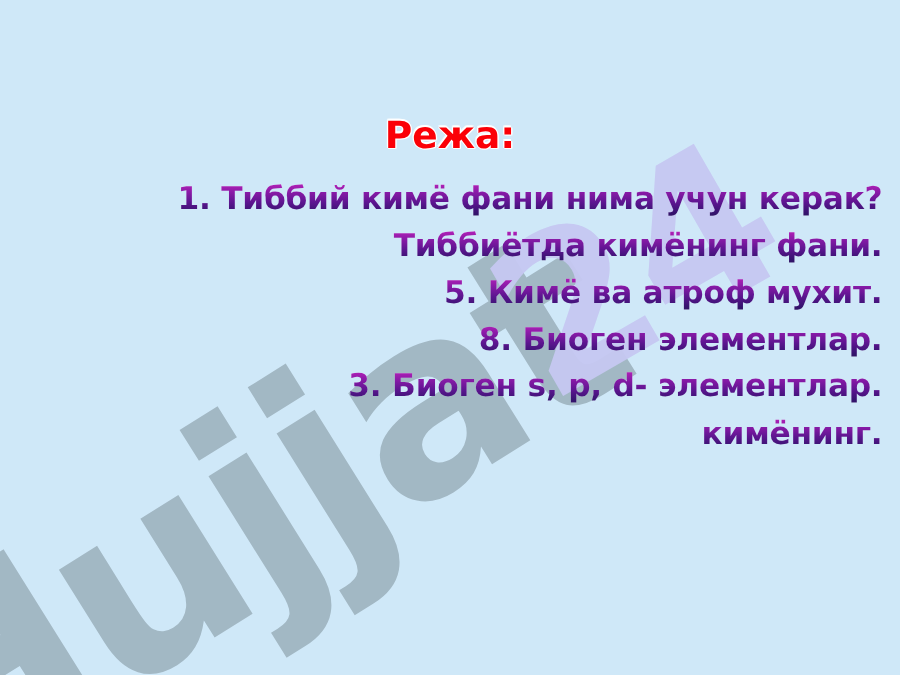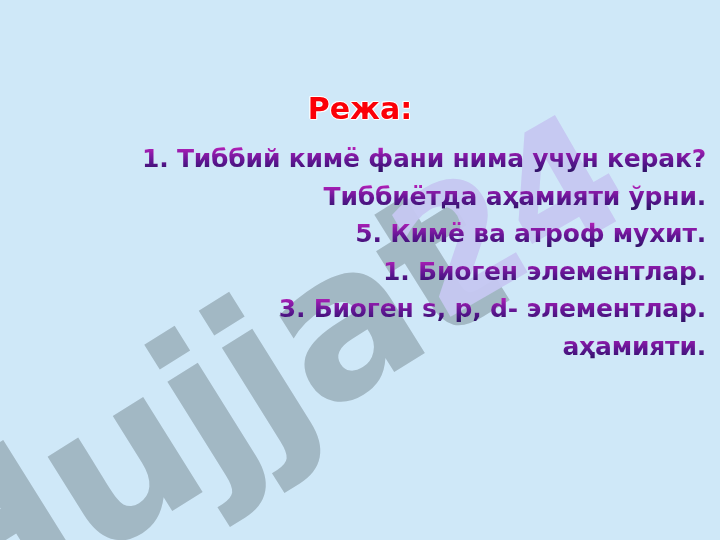--- a/index.html
+++ b/index.html
@@ -140,21 +140,21 @@
     <div class="wm" id="wm-hujjat">Hujjat</div>
     <div class="wm" id="wm-24">24</div>
   </div>
 
   <div id="content">
 
     <div id="plan-title">Режа:</div>
 
     <ul id="plan-list">
       <li class="plan-line">1. Тиббий кимё фани нима учун керак?</li>
-      <li class="plan-line">Тиббиётда аҳамияти ўрни.</li>
+      <li class="plan-line">Тиббиётда кимёнинг фани.</li>
       <li class="plan-line">5. Кимё ва атроф мухит.</li>
-      <li class="plan-line">1. Биоген элементлар.</li>
+      <li class="plan-line">8. Биоген элементлар.</li>
       <li class="plan-line">3. Биоген s, p, d- элементлар.</li>
-      <li class="plan-line">аҳамияти.</li>
+      <li class="plan-line">кимёнинг.</li>
     </ul>
 
   </div>
 </div>
 
 </body></html>

